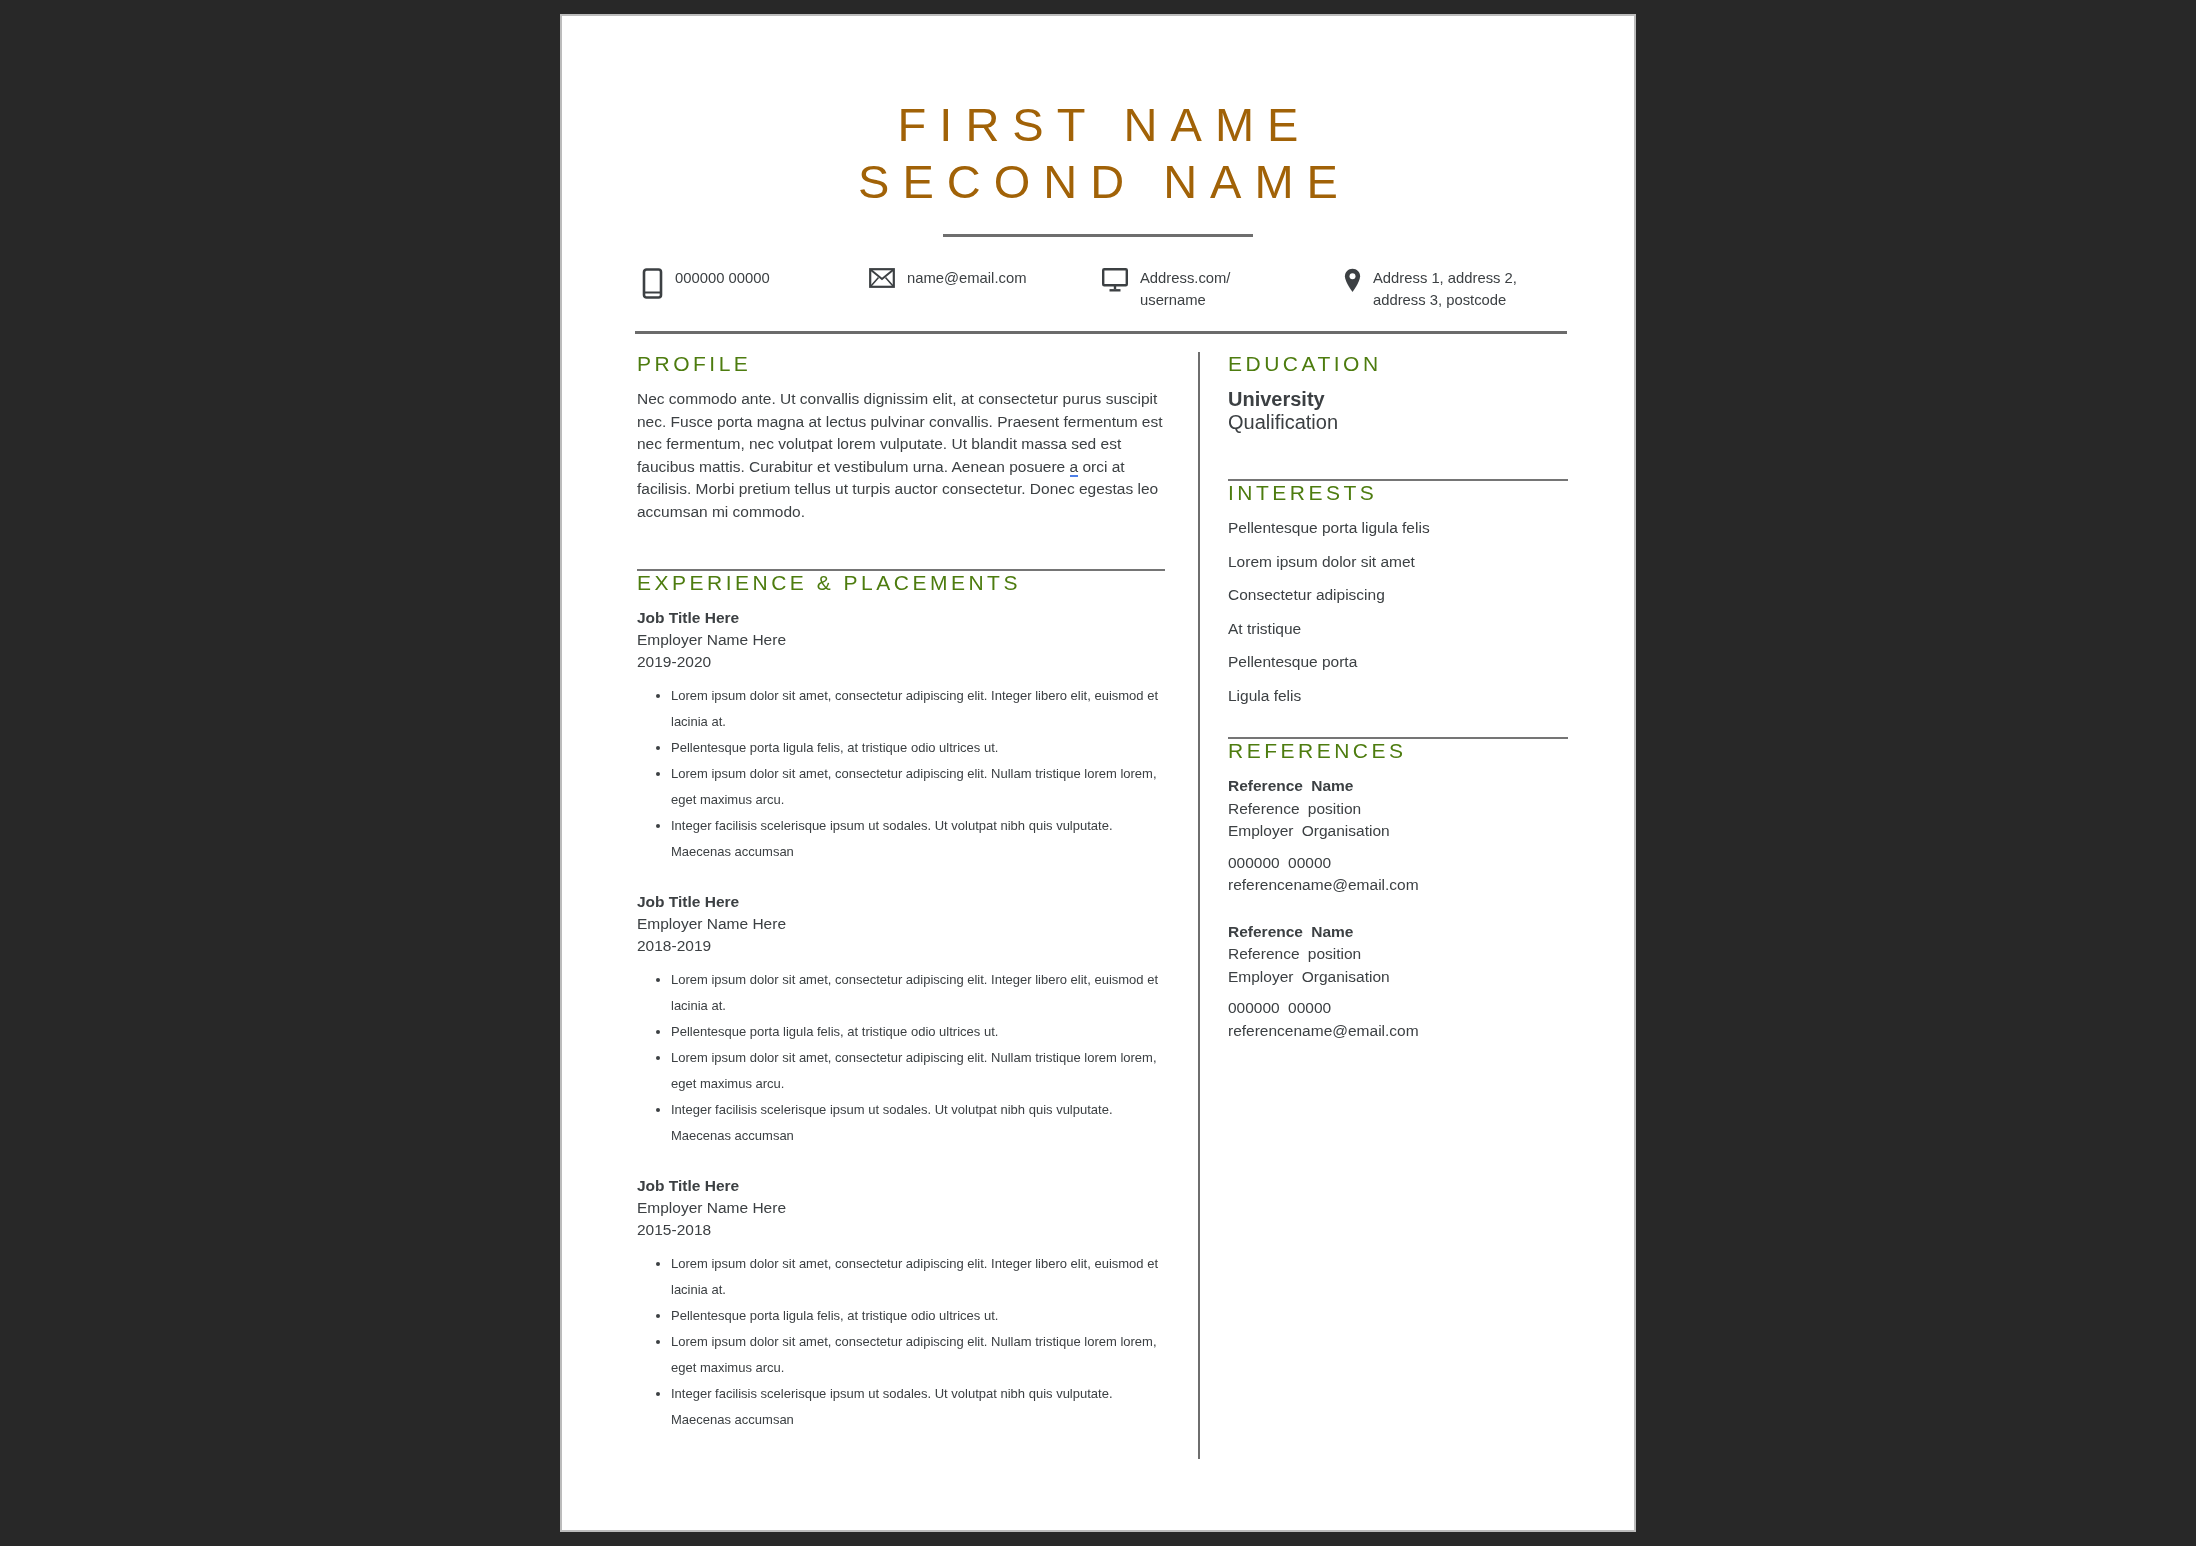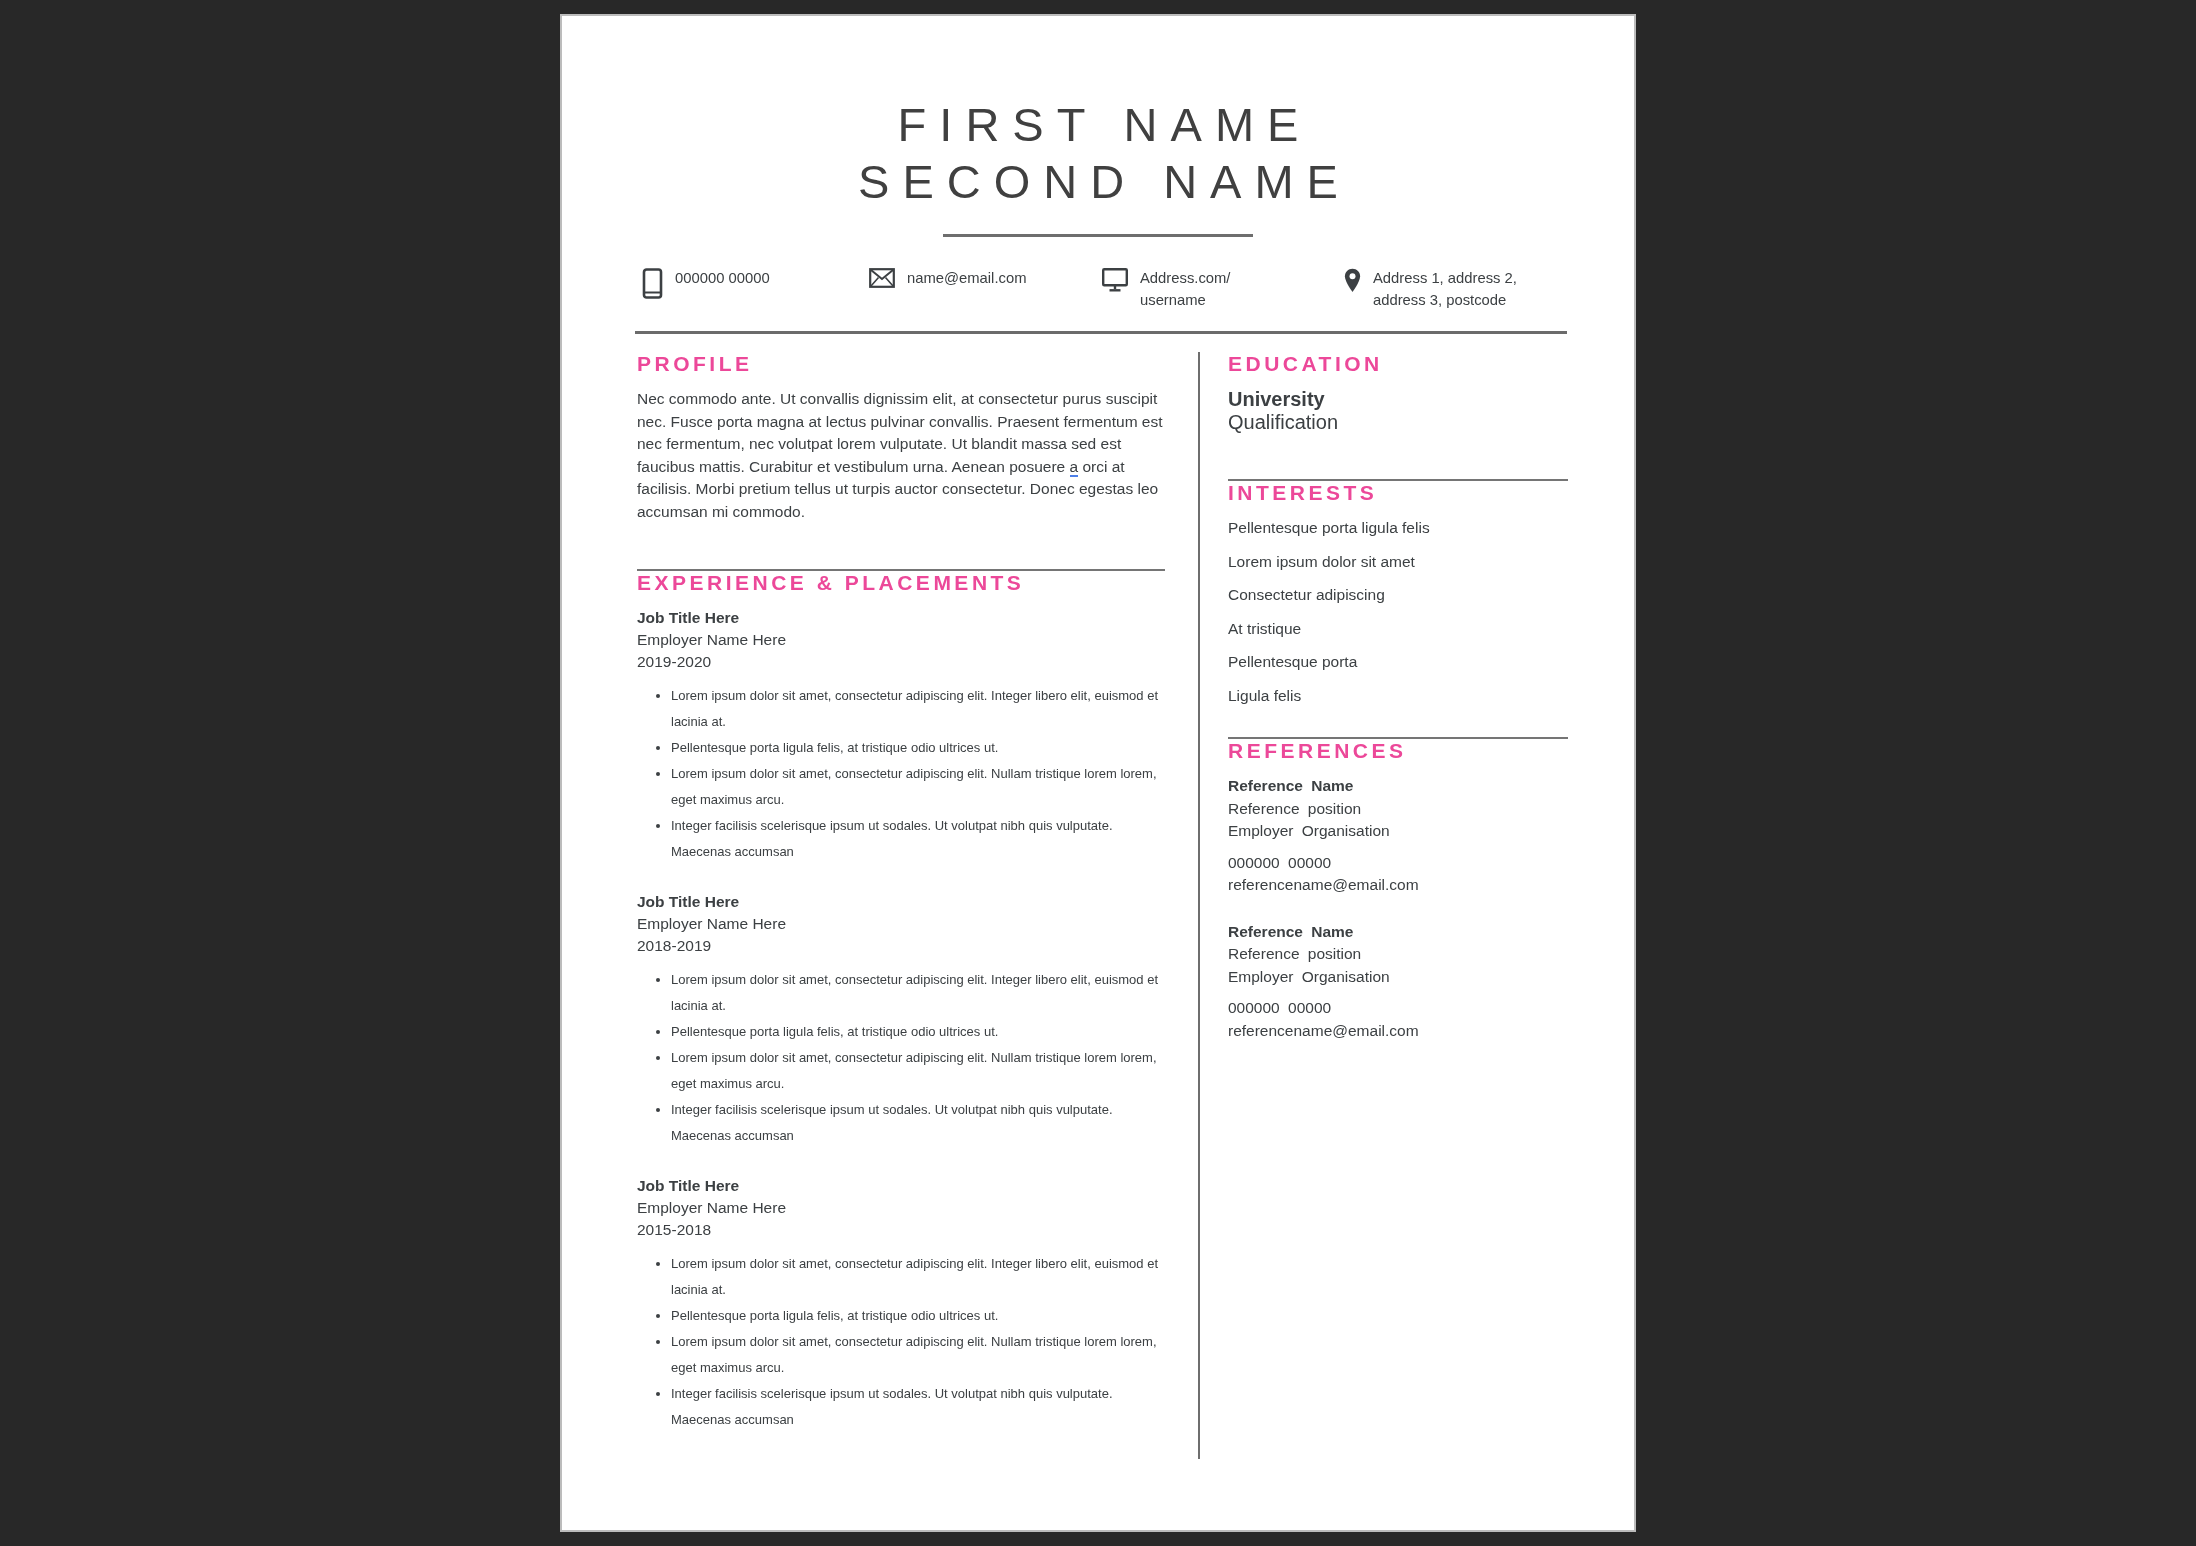--- a/index.html
+++ b/index.html
@@ -26,21 +26,21 @@
   }
   
   .name-block {
     padding-top: 80px;
     text-align: center;
     font-size: 47px;
     line-height: 57px;
     letter-spacing: 13px;
     padding-left: 13px; 
     font-weight: 500;
-    color: #404040;
+    color: #a16207;
   }
   .name-underline {
     width: 310px;
     margin: 24px auto 0;
     border: none;
     border-top: 3px solid #6e6e6e;
   }
   .contact-row {
     margin: 30px 60px 0 80px;
     display: grid;
@@ -66,23 +66,23 @@
     padding: 18px 66px 0 75px;
     min-height: 1121px;
     box-sizing: border-box;
   }
   .col-left  { width: 528px; flex: 0 0 auto; }
   .vdiv      { width: 2px; background: #6e6e6e; margin: 0 28px 0 33px; flex: 0 0 auto; }
   .col-right { flex: 1 1 auto; min-width: 0; }
   h2.section-heading {
     margin: 0 0 12px;
     font-size: 21px;
-    font-weight: 700;
+    font-weight: 400;
     letter-spacing: 3.5px;
-    color: #ec4899;
+    color: #4d7c0f;
   }
   .body-text {
     margin: 0;
     font-size: 15.5px;
     line-height: 22.5px;
   }
   .grammar-underline { border-bottom: 2px solid #4d7fe8; }
   .section-rule {
     border: none;
     border-top: 2px solid #757575;

